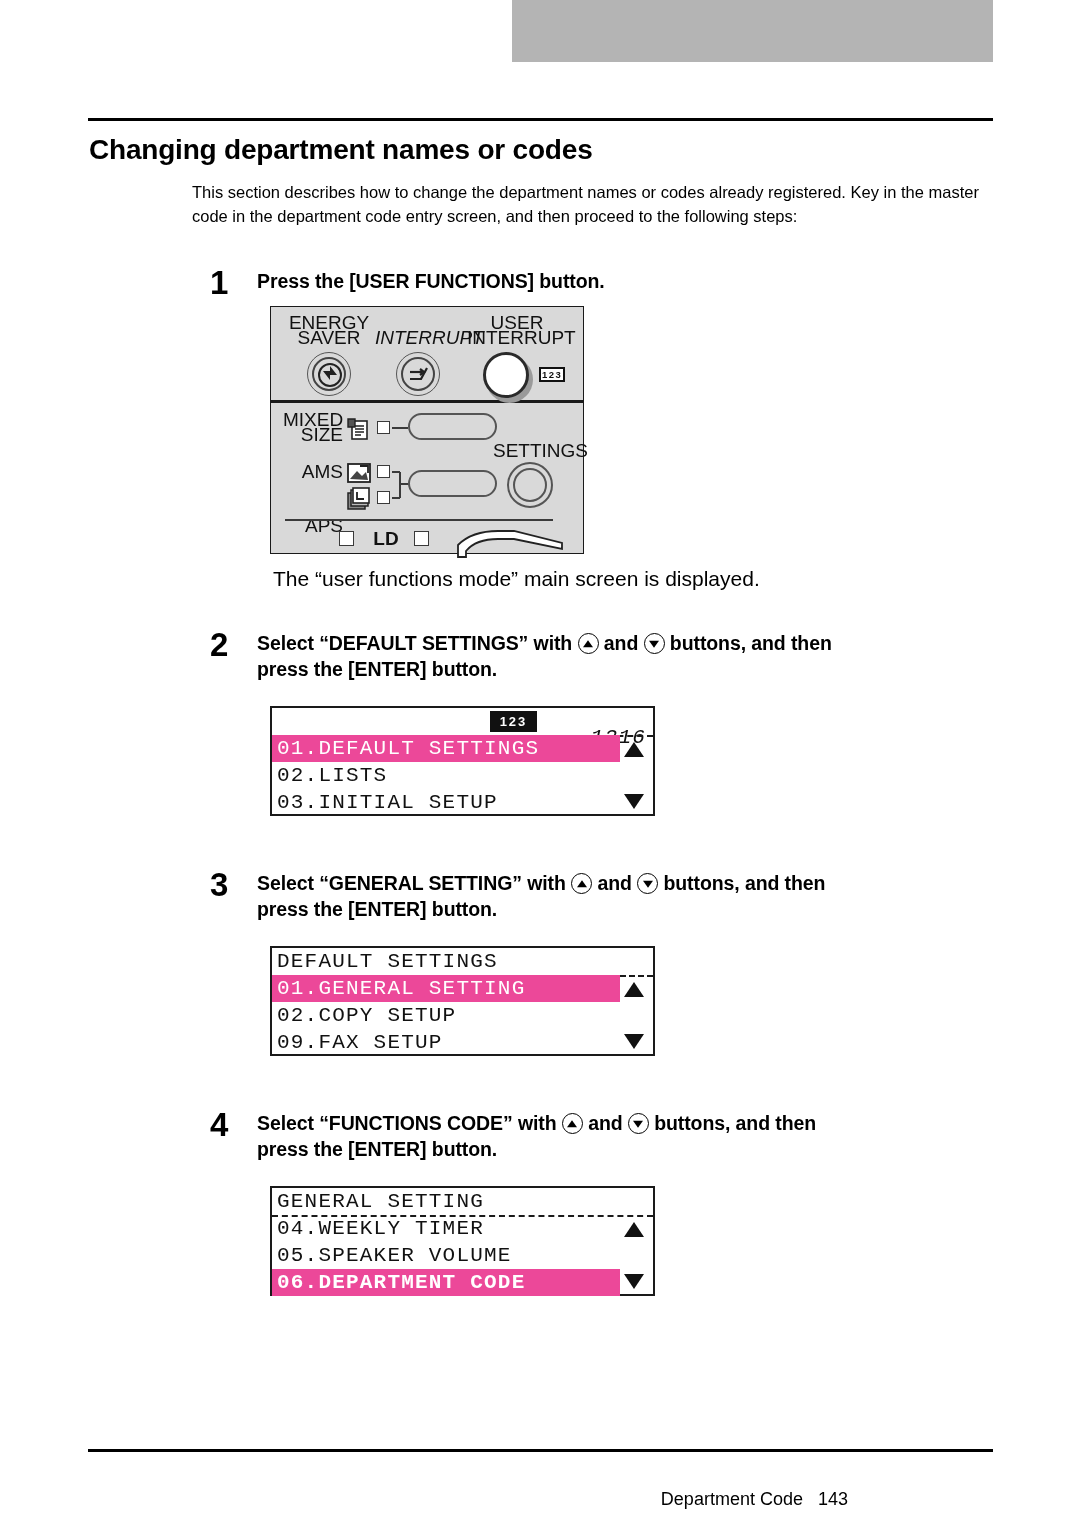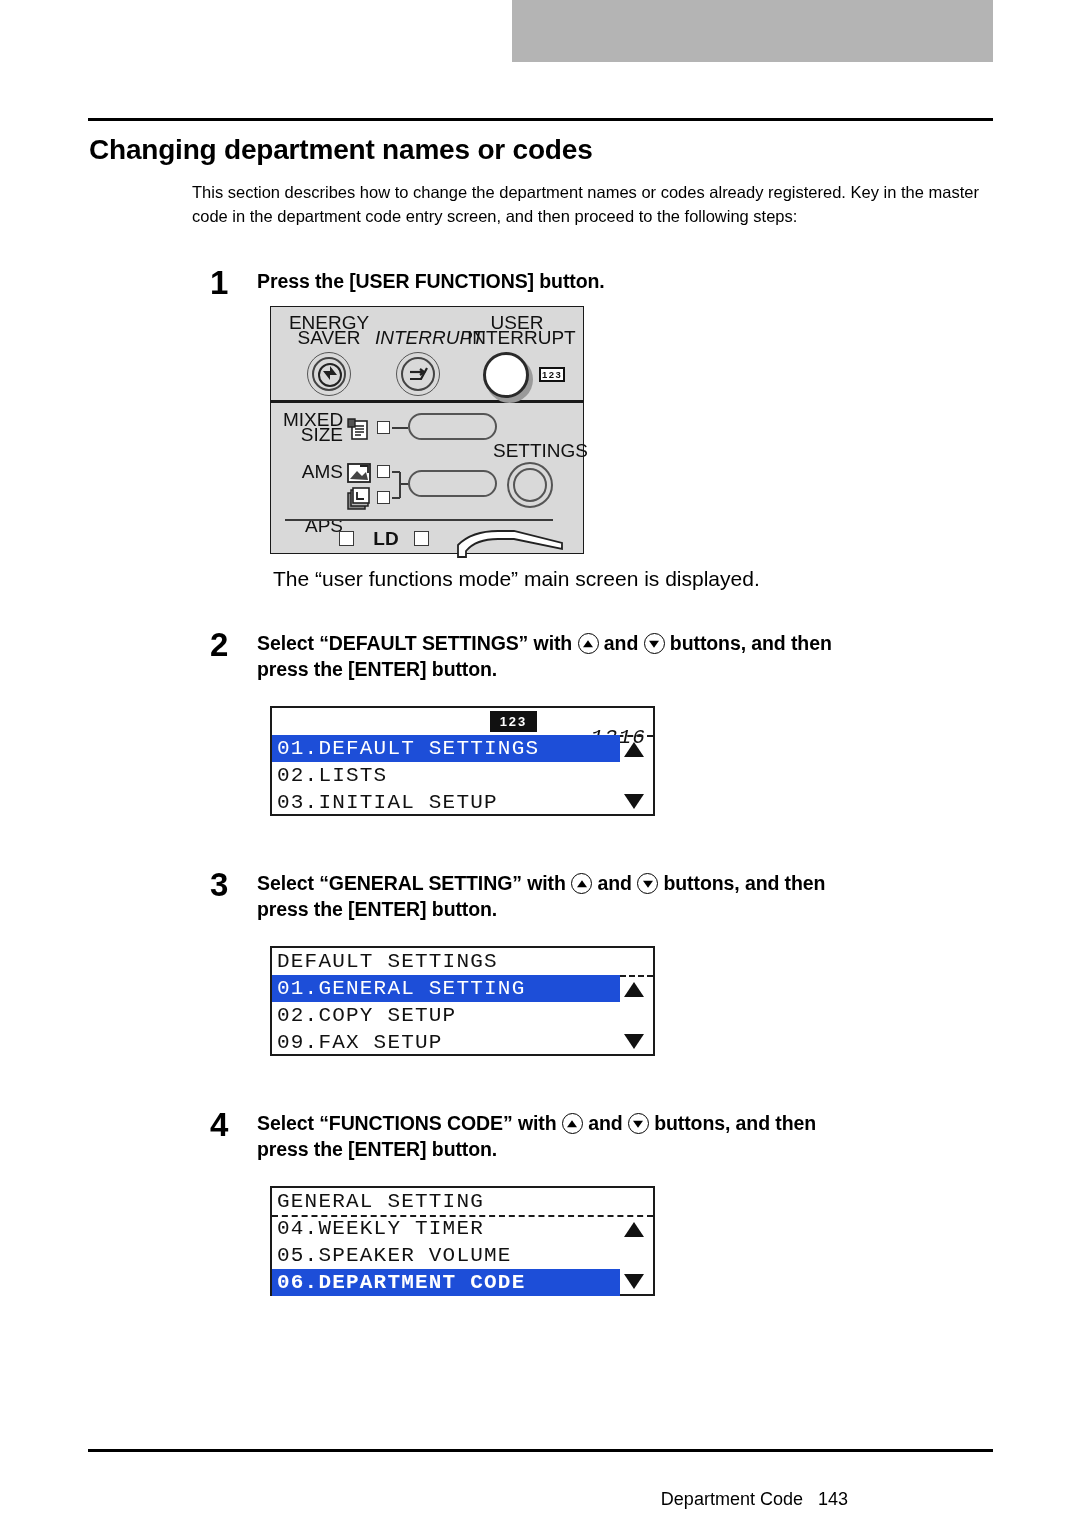--- a/index.html
+++ b/index.html
@@ -232,21 +232,21 @@
     height: 27px;
     line-height: 27px;
     font-size: 21px;
     letter-spacing: 1.2px;
     white-space: pre;
     padding-left: 5px;
     box-sizing: border-box;
     color: #111;
   }
   .lcd-row.sel {
-    background: #1d4ed8;
+    background: #ec4899;
     color: #ffffff;
   }
   .lcd-sep {
     position: absolute;
     left: 0;
     width: 100%;
     height: 0;
     border-top: 2px dashed #1a1a1a;
   }
   .tri {

